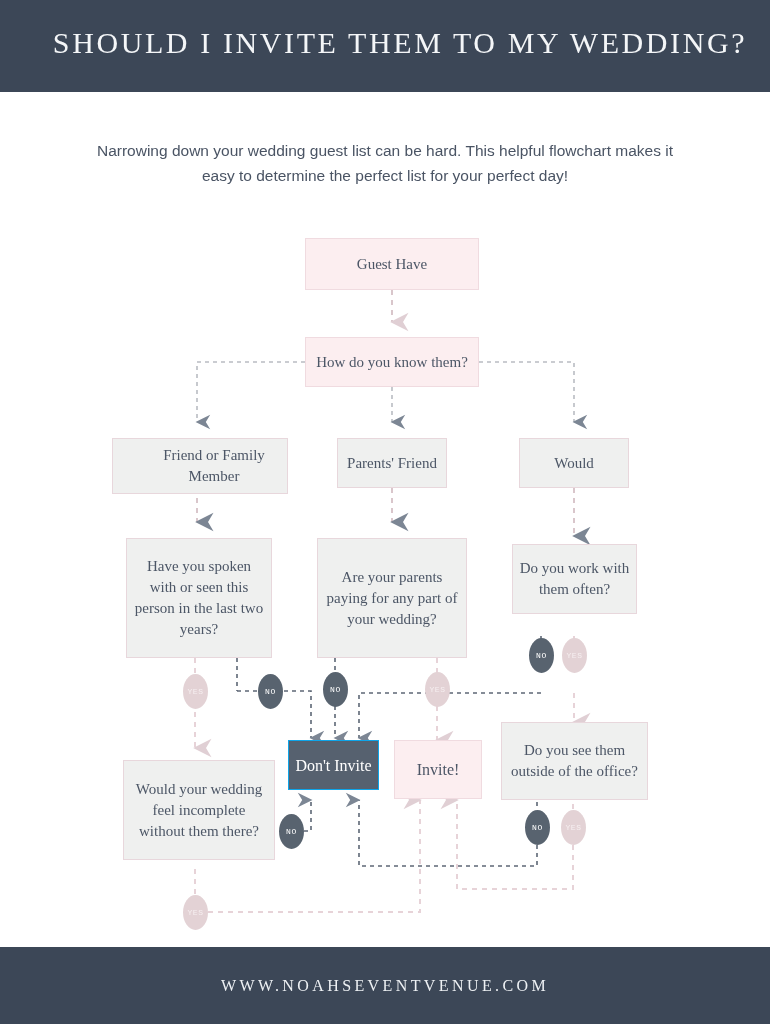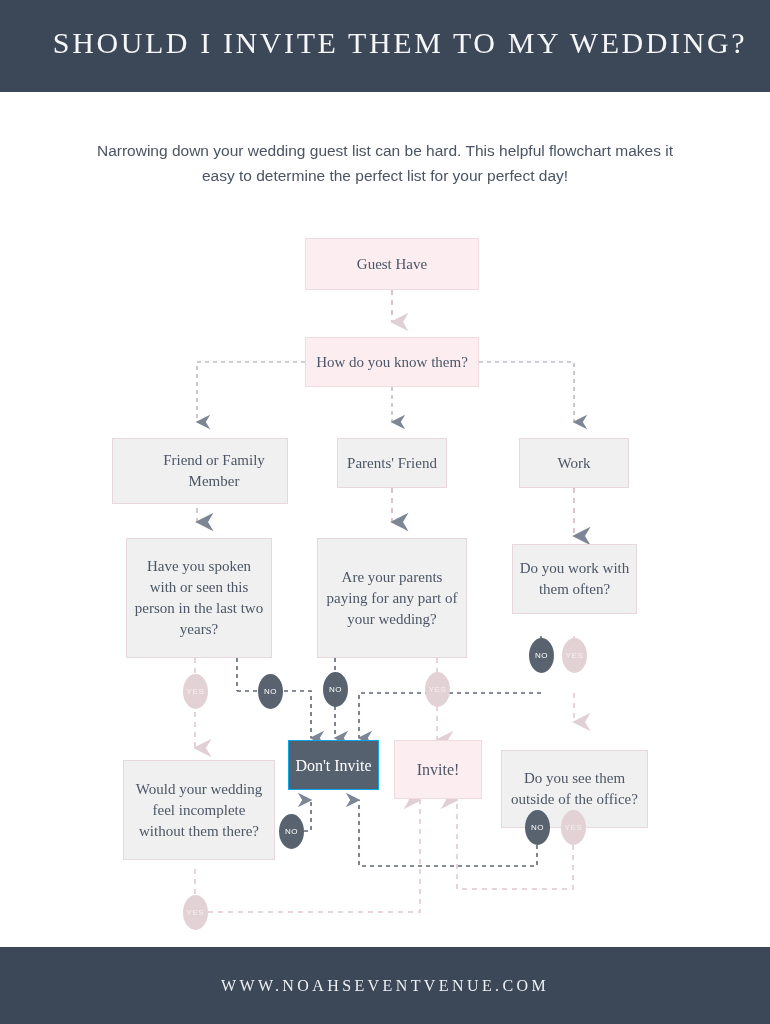--- a/index.html
+++ b/index.html
@@ -113,21 +113,21 @@
   
   .pill {
     position: absolute;
     box-sizing: border-box;
     width: 25px;
     height: 35px;
     border-radius: 50%;
     display: flex;
     align-items: center;
     justify-content: center;
-    font-family: Liberation Sans, sans-serif;
+    font-family: Liberation Mono, monospace;
     font-size: 8px;
     letter-spacing: 0.6px;
     color: #ffffff;
   }
   .pill-no  { background: #58636f; }
   .pill-yes { background: #e3d2d5; color: #f6eff0; }
 </style>
 </head>
 <body>
 
@@ -199,49 +199,49 @@
     </svg>
 
     <div class="node node-pink" style="left:305px; top:238px; width:174px; height:52px;">
       <span>Guest Have</span>
     </div>
 
     <div class="node node-pink" style="left:305px; top:337px; width:174px; height:50px;">
       <span>How do you know them?</span>
     </div>
 
-    <div class="node node-gray" style="left:112px; top:438px; width:176px; height:66px;padding-left:34px;">
+    <div class="node node-gray" style="left:112px; top:438px; width:176px; height:56px;padding-left:34px;">
       <span>Friend or Family Member</span>
     </div>
 
     <div class="node node-gray" style="left:337px; top:438px; width:110px; height:50px;">
       <span>Parents' Friend</span>
     </div>
 
     <div class="node node-gray" style="left:519px; top:438px; width:110px; height:50px;">
-      <span>Work</span>
+      <span>Would</span>
     </div>
 
     <div class="node node-gray" style="left:317px; top:538px; width:150px; height:120px;">
       <span>Are your parents paying for any part of your wedding?</span>
     </div>
 
     <div class="node node-gray" style="left:126px; top:538px; width:146px; height:120px;">
       <span>Have you spoken with or seen this person in the last two years?</span>
     </div>
 
     <div class="node node-gray" style="left:512px; top:544px; width:125px; height:70px;">
       <span>Do you work with them often?</span>
     </div>
 
     <div class="node node-gray" style="left:123px; top:760px; width:152px; height:100px;">
       <span>Would your wedding feel incomplete without them there?</span>
     </div>
 
-    <div class="node node-gray" style="left:501px; top:722px; width:147px; height:78px;margin-top:28px;">
+    <div class="node node-gray" style="left:501px; top:722px; width:147px; height:78px;">
       <span>Do you see them outside of the office?</span>
     </div>
 
     <div class="node node-dark" style="left:288px; top:740px; width:91px; height:50px; font-size:16px;">
       <span>Don't Invite</span>
     </div>
 
     <div class="node node-pink" style="left:394px; top:740px; width:88px; height:59px; font-size:16px;">
       <span>Invite!</span>
     </div>

